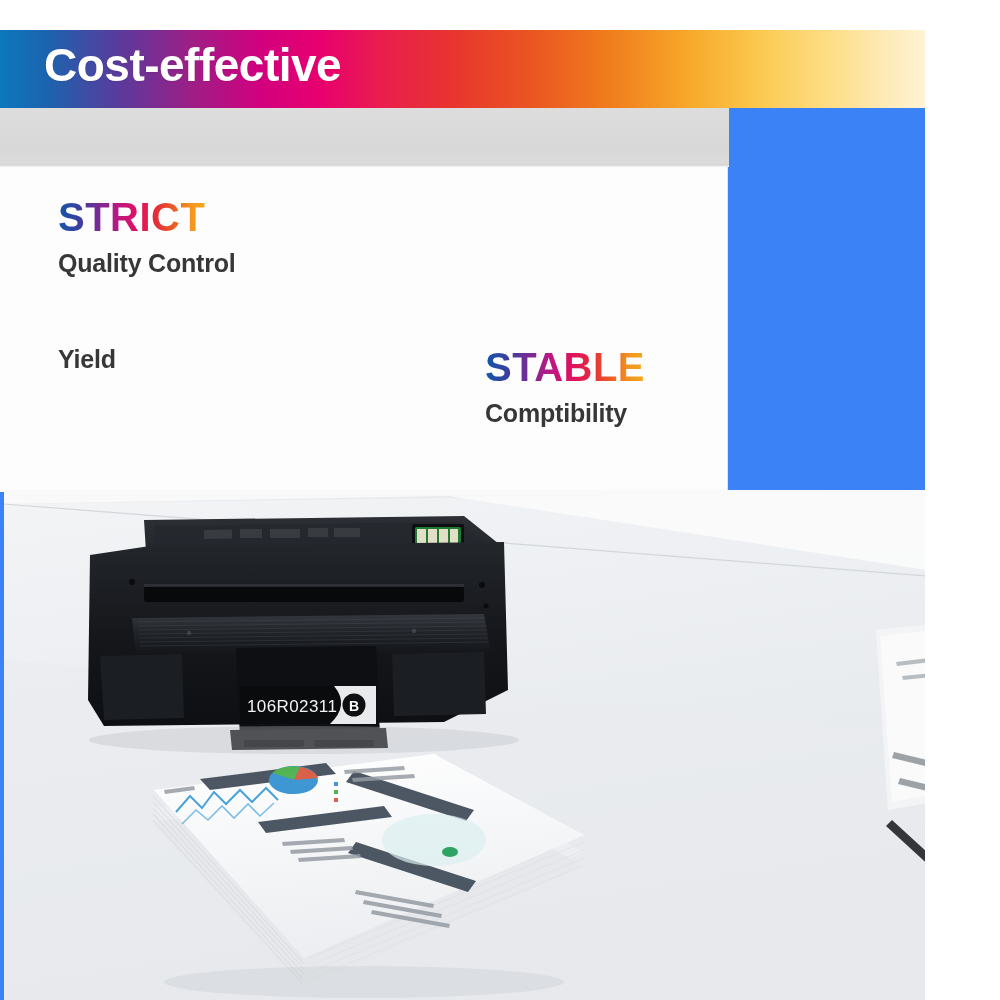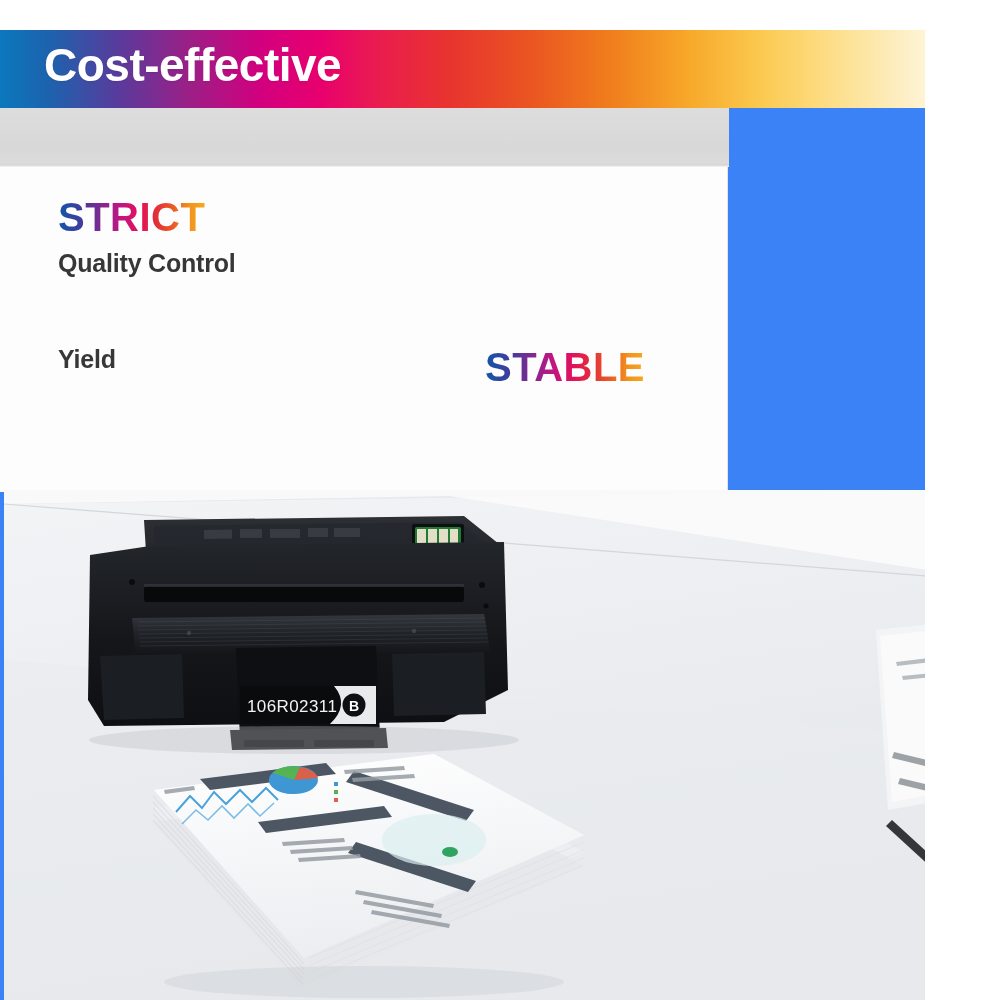--- a/index.html
+++ b/index.html
@@ -118,20 +118,21 @@
 
     <div class="feature col2">
     </div>
 
     <div class="feature">
       <div class="feat-sub">Yield</div>
     </div>
 
     <div class="feature col2">
       <div class="feat-title">STABLE</div>
+      <div class="feat-sub">Comptibility</div>
     </div>
 
   </div>
 
   <div class="photo">
     <svg viewBox="0 0 1000 510" xmlns="http://www.w3.org/2000/svg">
       <defs>
         <linearGradient id="bgWall" x1="0" y1="0" x2="0" y2="1">
           <stop offset="0" stop-color="#e7e9ec"></stop>
           <stop offset="1" stop-color="#dfe2e6"></stop>

